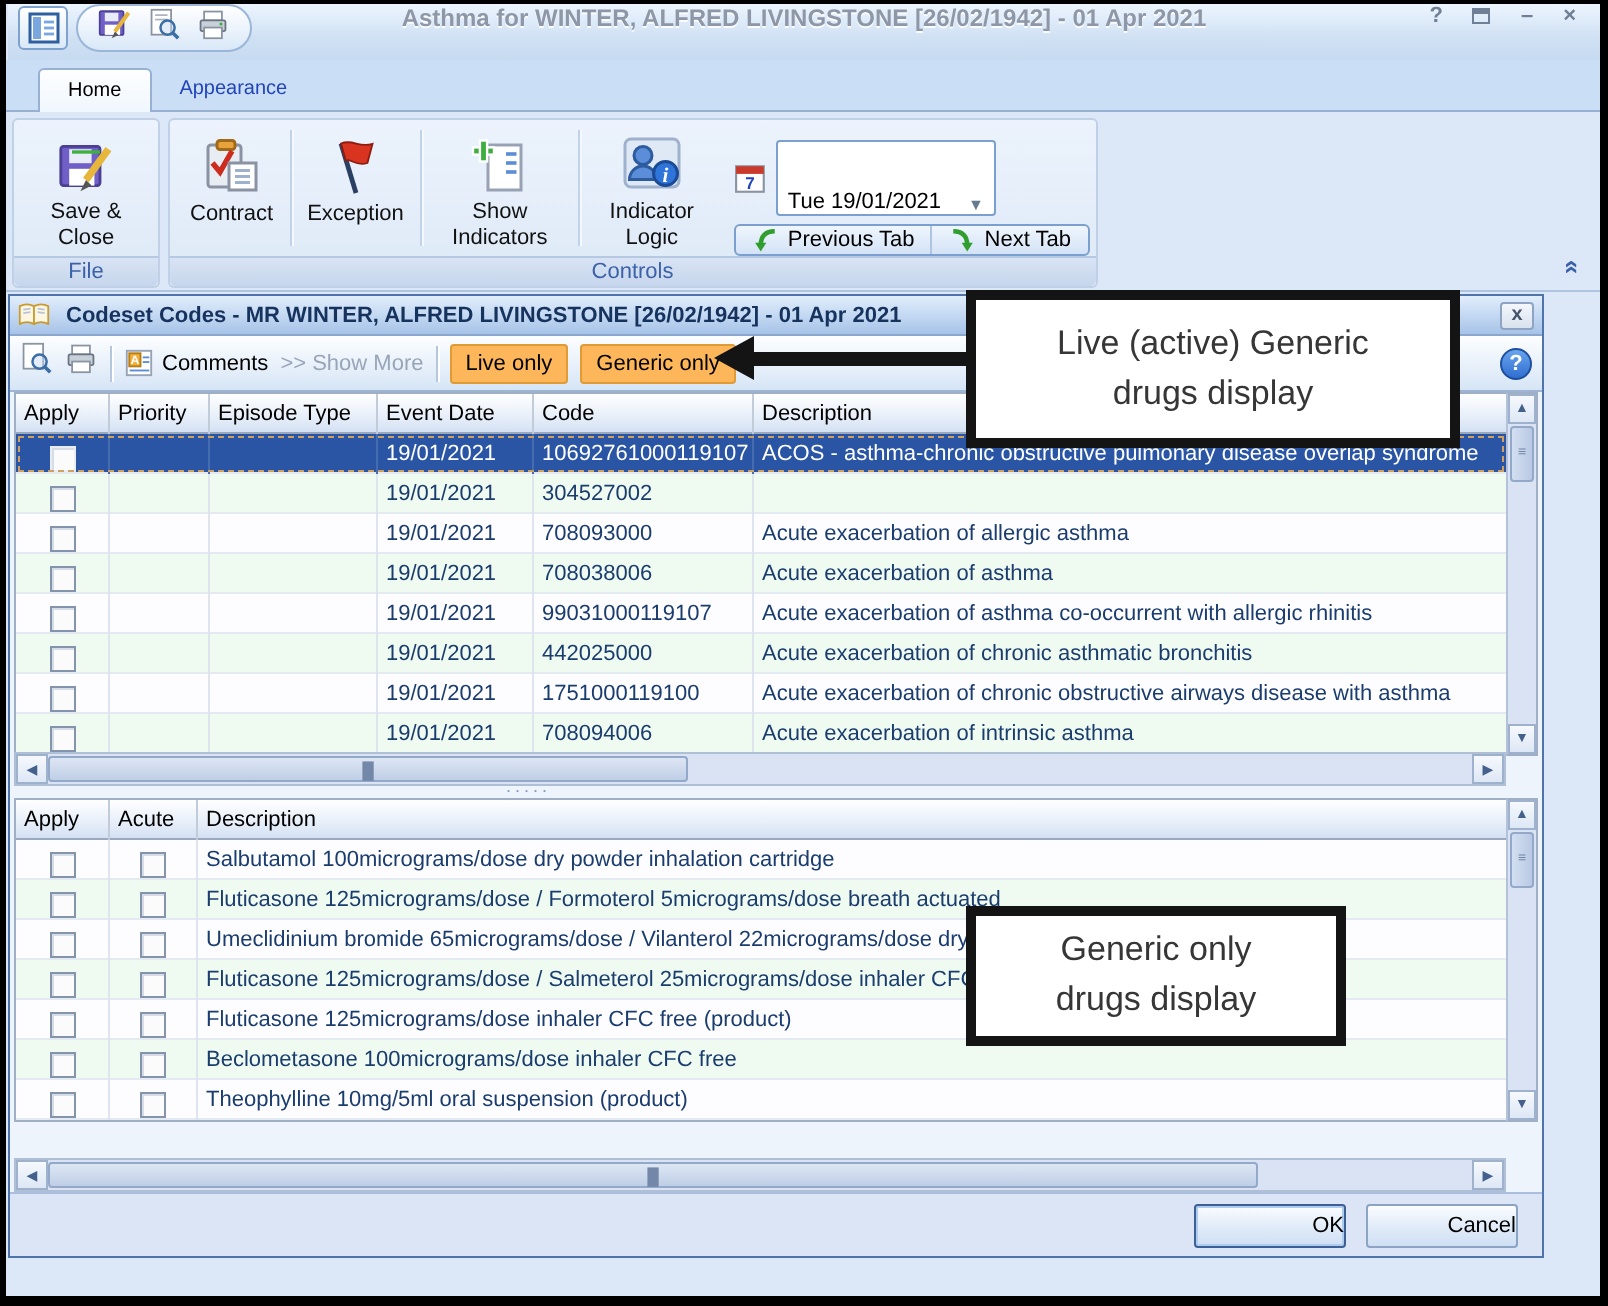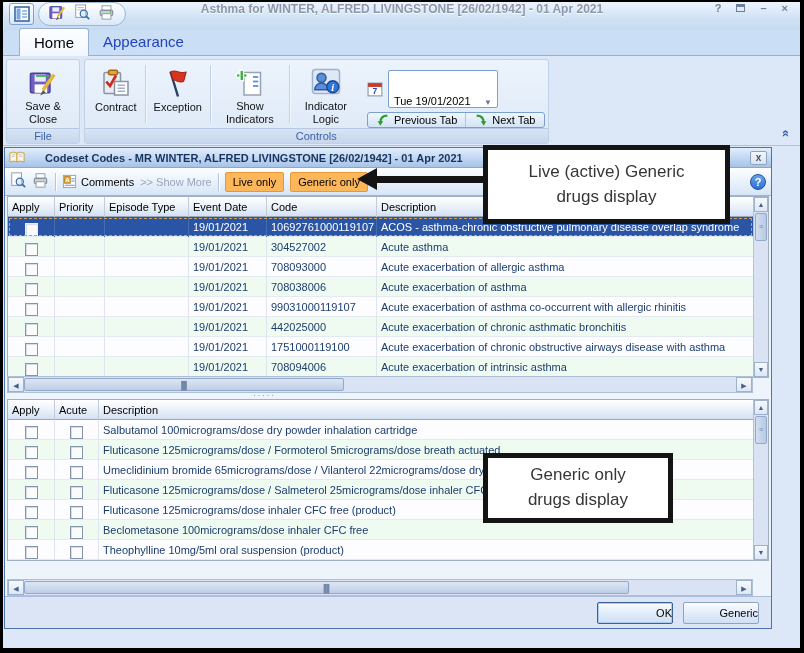--- a/index.html
+++ b/index.html
@@ -18,21 +18,21 @@
     background:linear-gradient(#ffffff,#d9e8f8);display:grid;place-items:center;}
   .qat-pill{display:flex;align-items:center;gap:8px;height:24px;padding:0 10px;
     border:1px solid #9ab6d8;border-radius:12px;background:linear-gradient(#ffffff,#d9e8f8);}
   .winctl{margin-left:auto;display:flex;align-items:center;gap:15px;margin-right:12px;z-index:2;
     color:#6e7f96;font-weight:bold;font-size:11px;}
   .restore-glyph{display:inline-block;width:9px;height:8px;border:1.5px solid #6e7f96;border-top-width:3px;}
 
   
   .tabrow{position:absolute;top:28px;left:0;right:0;height:26px;background:#cadef6;
     border-bottom:1px solid #98b1d3;display:flex;align-items:flex-end;padding-left:16px;}
-  .tab{font-size:15px;padding:5px 14px 5px;position:relative;}
+  .tab{font-size:10px;padding:5px 14px 5px;position:relative;}
   .tab.active{background:linear-gradient(#fdfeff,#f0f7fe);border:1px solid #98b1d3;border-bottom:none;
     border-radius:3px 3px 0 0;top:1px;color:#000;}
   .tab.inactive{color:#2244bb;}
 
   
   .ribbon{position:absolute;top:54px;left:0;right:0;height:90px;background:#dce8f8;
     border-bottom:1px solid #aec4e0;}
   .ribbon-inner{position:absolute;top:3px;left:3px;display:flex;gap:4px;}
   .rgroup{border:1px solid #c0d0e6;border-radius:3px;background:linear-gradient(#ecf3fc,#dde9f7);
     display:flex;flex-direction:column;}
@@ -53,21 +53,21 @@
   .navbtn{display:flex;align-items:center;gap:4px;padding:0 8px;height:100%;}
   .navbtn + .navbtn{border-left:1px solid #aec4e0;}
   .ribbon-collapse{position:absolute;right:12px;bottom:4px;color:#3c61a8;font-size:13px;font-weight:bold;
     transform:rotate(-90deg);}
 
   
   .codeset{position:absolute;top:145px;left:1px;width:768px;height:482px;background:#eef4fc;
     border:1px solid #4f74ab;}
   .cs-title{height:20px;background:linear-gradient(#e2eefc,#a6c3e8);display:flex;align-items:center;
     padding:0 4px;border-bottom:1px solid #8ba7cd;}
-  .cs-title-text{font-size:11px;font-weight:bold;color:#16335e;margin-left:20px;white-space:nowrap;}
+  .cs-title-text{font-size:11px;font-weight:bold;color:#16335e;margin-left:8px;white-space:nowrap;}
   .cs-close{margin-left:auto;width:17px;height:14px;border:1px solid #8fa4c2;border-radius:2px;
     background:linear-gradient(#f4f7fb,#d9e2ee);color:#44536b;font-size:10px;font-weight:bold;
     line-height:12px;text-align:center;}
   .cs-toolbar{height:28px;background:linear-gradient(#fdfeff,#d6e5f6);border-bottom:1px solid #9db4d3;
     display:flex;align-items:center;padding:0 5px;gap:6px;}
   .tsep{width:1px;height:18px;background:#b6c6dc;box-shadow:1px 0 0 #fff;}
   .tbtn{display:flex;align-items:center;gap:4px;font-size:11px;color:#000;}
   .show-more{color:#98a5b8;font-size:11px;}
   .orange-btn{font-size:11px;color:#000;padding:3px 7px;border:1px solid #e09b35;border-radius:2px;}
   .help-circle{margin-left:auto;width:16px;height:16px;border-radius:50%;
@@ -369,21 +369,20 @@
                 <div class="cell grow">ACOS - asthma-chronic obstructive pulmonary disease overlap syndrome</div>
               </div>
               <div class="trow">
                 <div class="cell" style="width: 47px;">
                   <div class="cb"></div>
                 </div>
                 <div class="cell" style="width: 50px;"></div>
                 <div class="cell" style="width: 84px;"></div>
                 <div class="cell" style="width: 78px;">19/01/2021</div>
                 <div class="cell" style="width: 110px;">304527002</div>
-                <div class="cell grow">Acute asthma</div>
               </div>
               <div class="trow">
                 <div class="cell" style="width: 47px;">
                   <div class="cb"></div>
                 </div>
                 <div class="cell" style="width: 50px;"></div>
                 <div class="cell" style="width: 84px;"></div>
                 <div class="cell" style="width: 78px;">19/01/2021</div>
                 <div class="cell" style="width: 110px;">708093000</div>
                 <div class="cell grow">Acute exacerbation of allergic asthma</div>
@@ -538,21 +537,21 @@
     </div>
     <div class="hscroll" style="top:431px;width:746px;">
       <div class="hbtn">◀</div>
       <div class="hthumb" style="width:605px;">▐▌</div>
       <div class="hfill"></div>
       <div class="hbtn">▶</div>
     </div>
 
     <div class="cs-buttonbar">
       <div class="btn default">OK</div>
-      <div class="btn">Generic</div>
+      <div class="btn">Cancel</div>
     </div>
   </div>
 
 </div>
 
 <div class="arrow-head" style="left:357px;top:168px;"></div>
 <div class="arrow-line" style="left:375px;top:176px;width:110px;height:7px;"></div>
 <div class="callout" style="left:483px;top:453px;width:190px;height:70px;">
   <span style="width:130px;">Generic only drugs display</span>
 </div>

